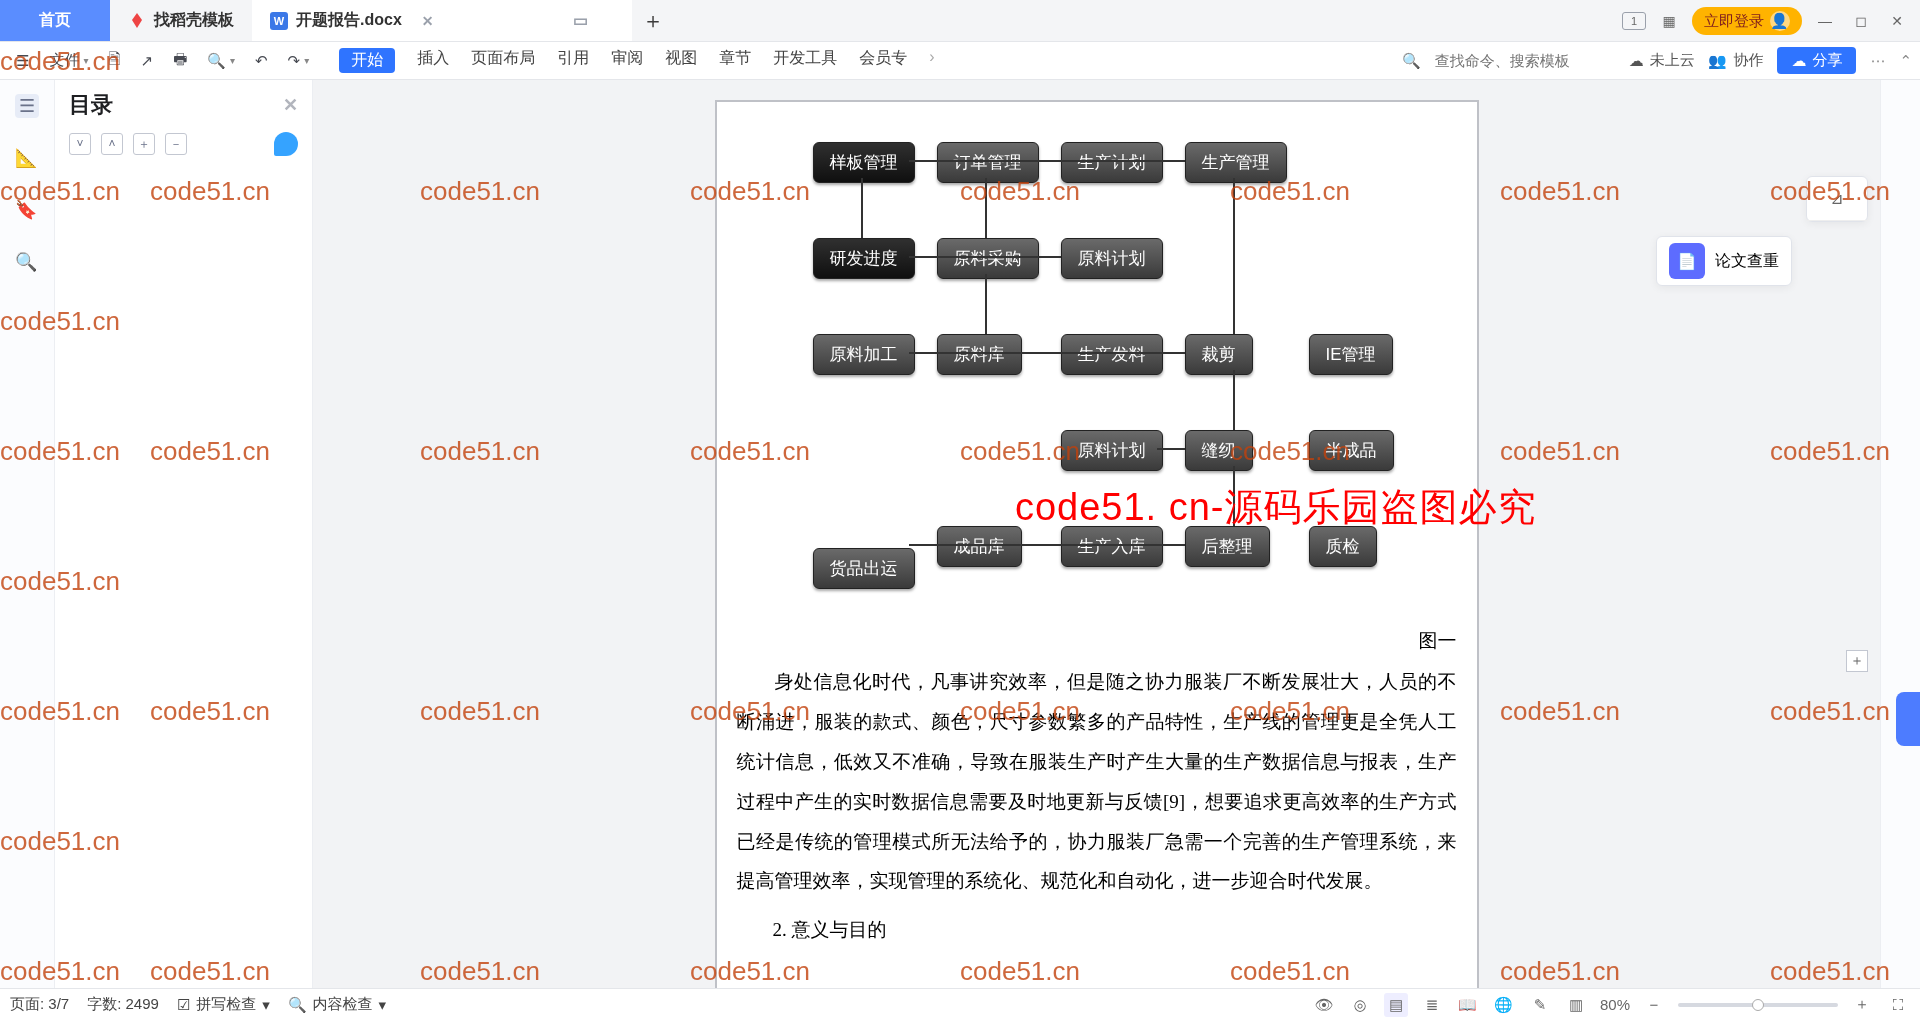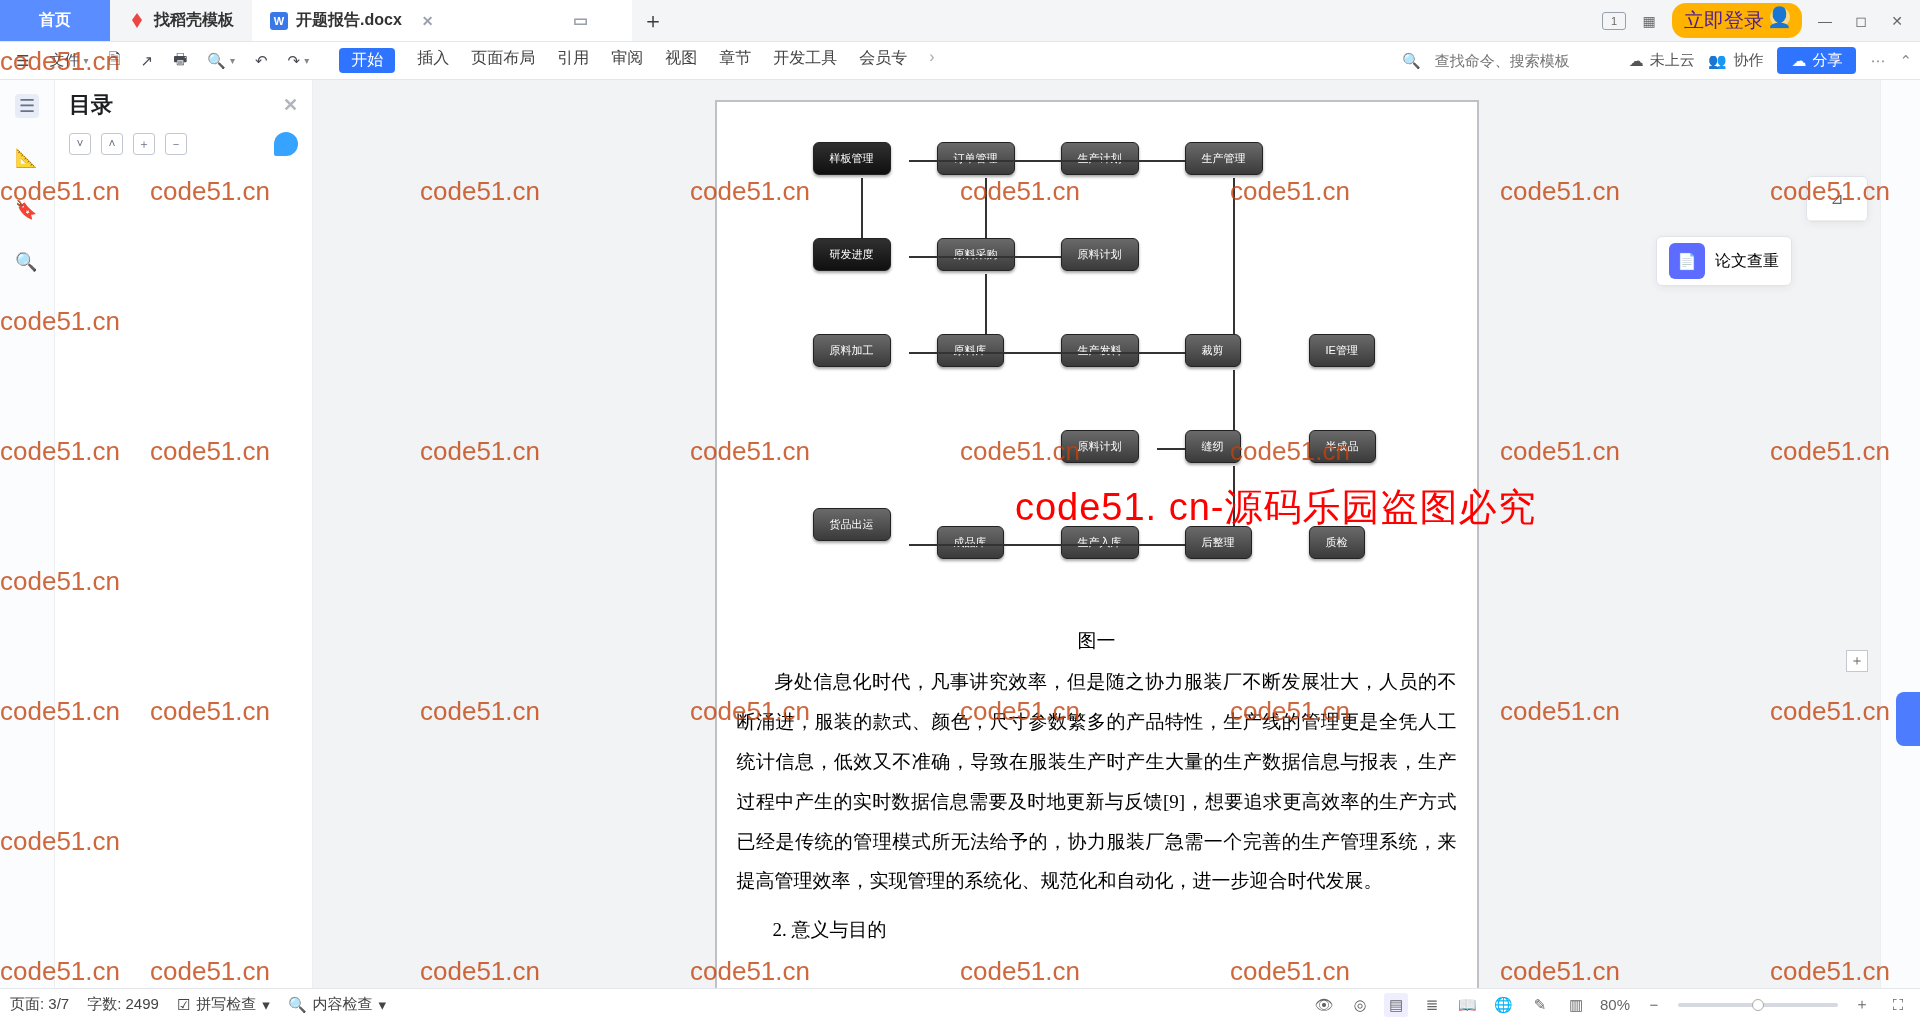--- a/index.html
+++ b/index.html
@@ -13,21 +13,21 @@
 .tabbar { height:42px; background:#f4f5f7; display:flex; align-items:stretch; border-bottom:1px solid #e4e6ea; }
 .tab { display:flex; align-items:center; gap:8px; padding:0 18px; font-size:16px; color:#333; cursor:pointer; position:relative;font-weight:bold; }
 .tab.home { background:#5a8dff; color:#fff; width:110px; justify-content:center; }
 .tab.active { background:#fff; }
 .tab .ico { width:18px; height:18px; display:inline-flex; align-items:center; justify-content:center; }
 .tab .close-x { margin-left:12px; color:#9aa0ab; font-size:14px; }
 .tab .phone { position:absolute; right:44px; color:#9aa0ab; }
 .tab-add { width:42px; display:flex; align-items:center; justify-content:center; color:#3b3b3b; font-size:22px; cursor:pointer; }
 .win-controls { margin-left:auto; display:flex; align-items:center; gap:10px; padding:0 10px; }
 .win-controls .wc { width:26px; height:26px; display:flex; align-items:center; justify-content:center; color:#666; cursor:pointer; font-size:14px; }
-.login-btn { background:#ffb300; color:#4c1d95; padding:4px 12px; border-radius:14px; display:flex; align-items:flex-start; gap:6px; font-size:20px; }
+.login-btn { background:#ffb300; color:#7f1d1d; padding:4px 12px; border-radius:14px; display:flex; align-items:flex-end; gap:6px; font-size:15px; }
 .login-btn .ava { width:20px; height:20px; background:#ffd880; border-radius:50%; display:flex; align-items:center; justify-content:center; }
 
 
 .toolbar { height:38px; background:#fff; border-bottom:1px solid #e4e6ea; display:flex; align-items:center; padding:0 8px; gap:4px; }
 .tbtn { padding:4px 8px; color:#474a52; font-size:15px; cursor:pointer; display:flex; align-items:center; gap:4px; }
 .tbtn .drop { font-size:10px; color:#888; }
 .ribbon-tabs { display:flex; gap:22px; margin-left:18px; font-size:16px; color:#444; white-space:nowrap; }
 .ribbon-tabs .rt { cursor:pointer; }
 .ribbon-tabs .rt.active { background:#2f74ff; color:#fff; padding:2px 12px; border-radius:4px; }
 .tb-right { margin-left:auto; display:flex; align-items:center; gap:14px; font-size:15px; color:#555; }
@@ -44,27 +44,27 @@
 .outline-pane .title .x { margin-left:auto; color:#b2b5bd; font-size:18px; cursor:pointer; }
 .outline-tools { display:flex; gap:10px; margin-top:12px; align-items:center; }
 .outline-tools .sq { width:22px; height:22px; border:1px solid #c3c7d1; border-radius:3px; display:flex; align-items:center; justify-content:center; font-size:12px; color:#6a728a; cursor:pointer; }
 .outline-tools .bubble { margin-left:auto; width:24px; height:24px; background:#35a3ff; border-radius:12px 12px 12px 2px; }
 
 .doc-area { flex:1; background:#f2f3f5; overflow:auto; display:flex; justify-content:center; padding-top:10px; position:relative; }
 .page { width:764px; min-height:1040px; background:#fff; border:2px solid #bfc1c7; margin-top:10px; padding:30px 20px 10px; position:relative; }
 
 
 .flow { position:relative; height:480px; }
-.node { position:absolute; color:#fff; padding:8px 16px; border-radius:6px; font-size:11px; text-align:center; background:linear-gradient(#6a6a6a,#3a3a3a); border:1px solid #222; box-shadow:0 2px 3px rgba(0,0,0,.35); white-space:nowrap; }
+.node { position:absolute; color:#fff; padding:8px 16px; border-radius:6px; font-size:17px; text-align:center; background:linear-gradient(#6a6a6a,#3a3a3a); border:1px solid #222; box-shadow:0 2px 3px rgba(0,0,0,.35); white-space:nowrap; }
 .node.dark { background:linear-gradient(#303030,#0f0f0f); }
 .hline,.vline { position:absolute; background:#333; }
 .hline { height:2px; }
 .vline { width:2px; }
 
-.caption { text-align:center; font-size:19px; font-family:Liberation Sans, sans-serif; margin:16px 0 8px; }
+.caption { text-align:right; font-size:19px; font-family:Liberation Sans, sans-serif; margin:16px 0 8px; }
 .para { font-size:19px; font-family:"SimSun",serif; line-height:2.1; text-align:justify; text-indent:2em; }
 .sec { font-size:19px; font-family:"SimSun",serif; margin-top:16px;margin-left:36px; }
 .big-red { position:absolute; left:-72px; right:-60px; top:380px; color:#ff0000; font-size:38px; font-weight:500; letter-spacing:1px; text-align:right; white-space:nowrap; }
 
 
 .rightrail { width:40px; background:#fbfcfe; border-left:1px solid #eceef2; }
 .floating-tool { position:absolute; right:52px; top:96px; width:62px; background:#fff; border:1px solid #e0e3ea; border-radius:6px; display:flex; flex-direction:column; align-items:center; box-shadow:0 2px 8px rgba(0,0,0,.06); }
 .floating-tool .fi { height:44px; width:100%; display:flex; align-items:center; justify-content:center; color:#666; border-bottom:1px solid #eee; }
 .paper-check { position:absolute; right:128px; top:156px; display:flex; align-items:center; gap:10px; padding:6px 12px; background:#fff; border:1px solid #e0e3ea; border-radius:6px; box-shadow:0 2px 8px rgba(0,0,0,.06); }
 .paper-check .pi { width:36px; height:36px; background:#5d6cff; border-radius:6px; display:flex; align-items:center; justify-content:center; color:#fff; }
@@ -242,21 +242,21 @@
         <div class="hline" style="left:172px;top:220px;width:276px"></div>
         <div class="vline" style="left:248px;top:142px;height:60px"></div>
         <div class="vline" style="left:496px;top:46px;height:156px"></div>
 
         <div class="node" style="left:324px;top:298px">原料计划</div>
         <div class="node" style="left:448px;top:298px">缝纫</div>
         <div class="node" style="left:572px;top:298px">半成品</div>
         <div class="hline" style="left:420px;top:316px;width:28px"></div>
         <div class="vline" style="left:496px;top:238px;height:60px"></div>
 
-        <div class="node" style="left:76px;top:376px">货品出运</div>
+        <div class="node" style="left:76px;top:416px">货品出运</div>
         <div class="node" style="left:200px;top:394px">成品库</div>
         <div class="node" style="left:324px;top:394px">生产入库</div>
         <div class="node" style="left:448px;top:394px">后整理</div>
         <div class="node" style="left:572px;top:394px">质检</div>
         <div class="hline" style="left:172px;top:412px;width:276px"></div>
         <div class="vline" style="left:496px;top:334px;height:60px"></div>
       </div>
       <div class="big-red">code51. cn-源码乐园盗图必究</div>
       <div class="caption">图一</div>
       <p class="para">身处信息化时代，凡事讲究效率，但是随之协力服装厂不断发展壮大，人员的不断涌进，服装的款式、颜色，尺寸参数繁多的产品特性，生产线的管理更是全凭人工统计信息，低效又不准确，导致在服装生产时产生大量的生产数据信息与报表，生产过程中产生的实时数据信息需要及时地更新与反馈[9]，想要追求更高效率的生产方式已经是传统的管理模式所无法给予的，协力服装厂急需一个完善的生产管理系统，来提高管理效率，实现管理的系统化、规范化和自动化，进一步迎合时代发展。</p>

